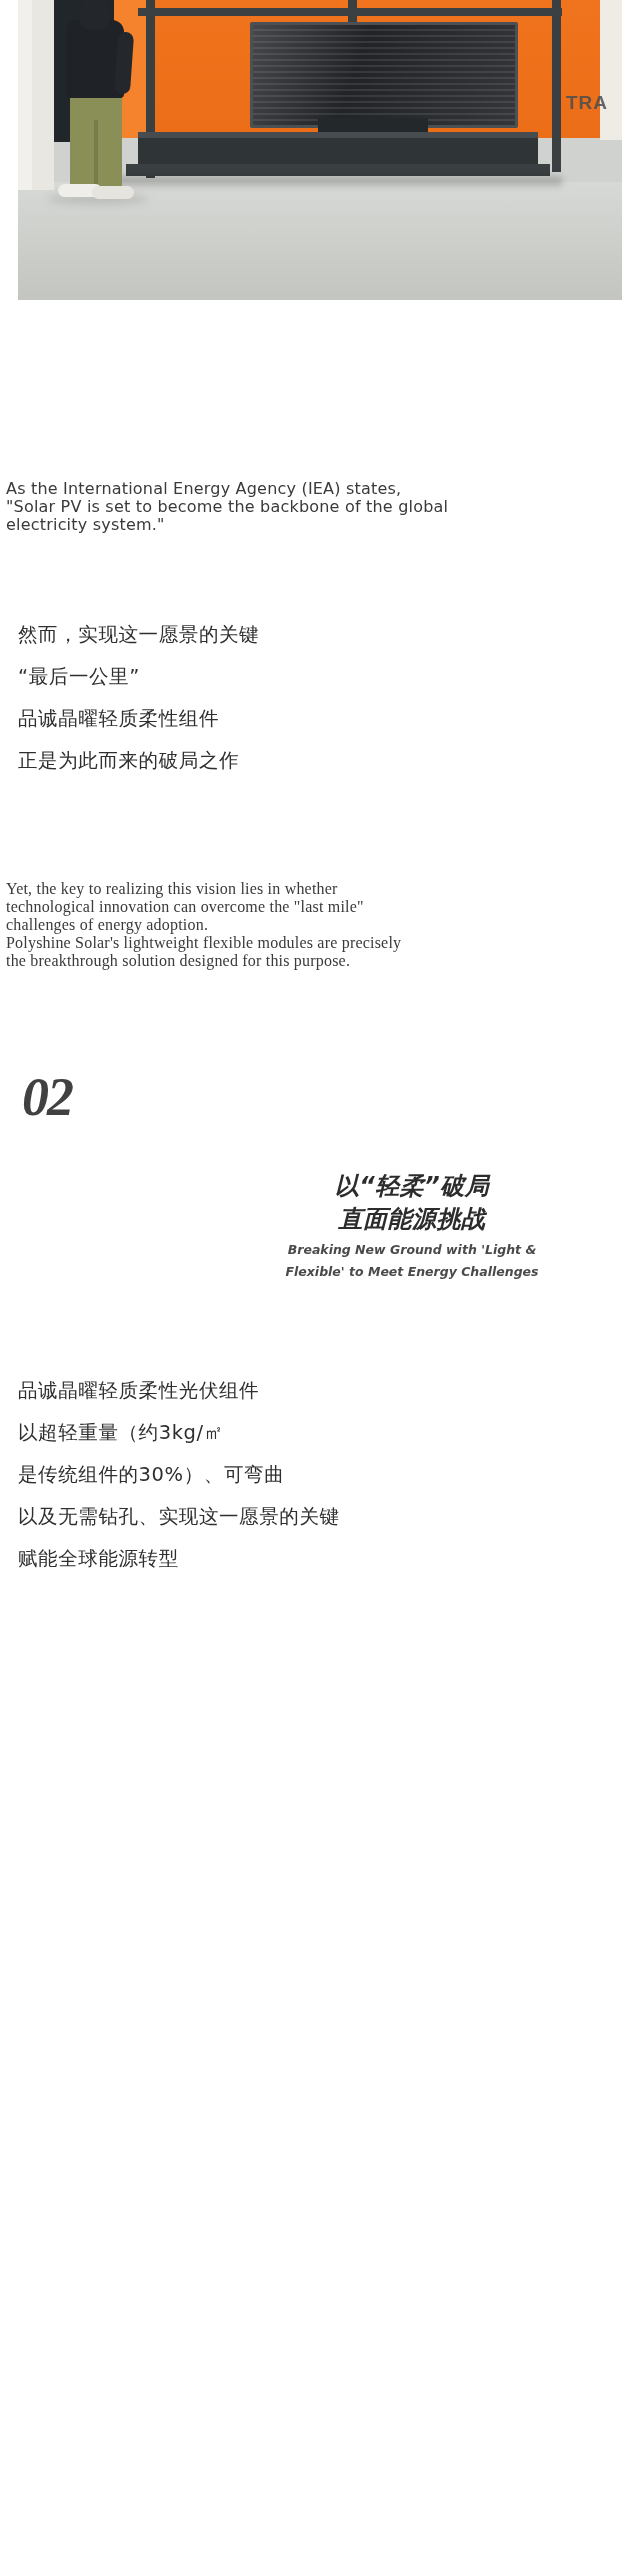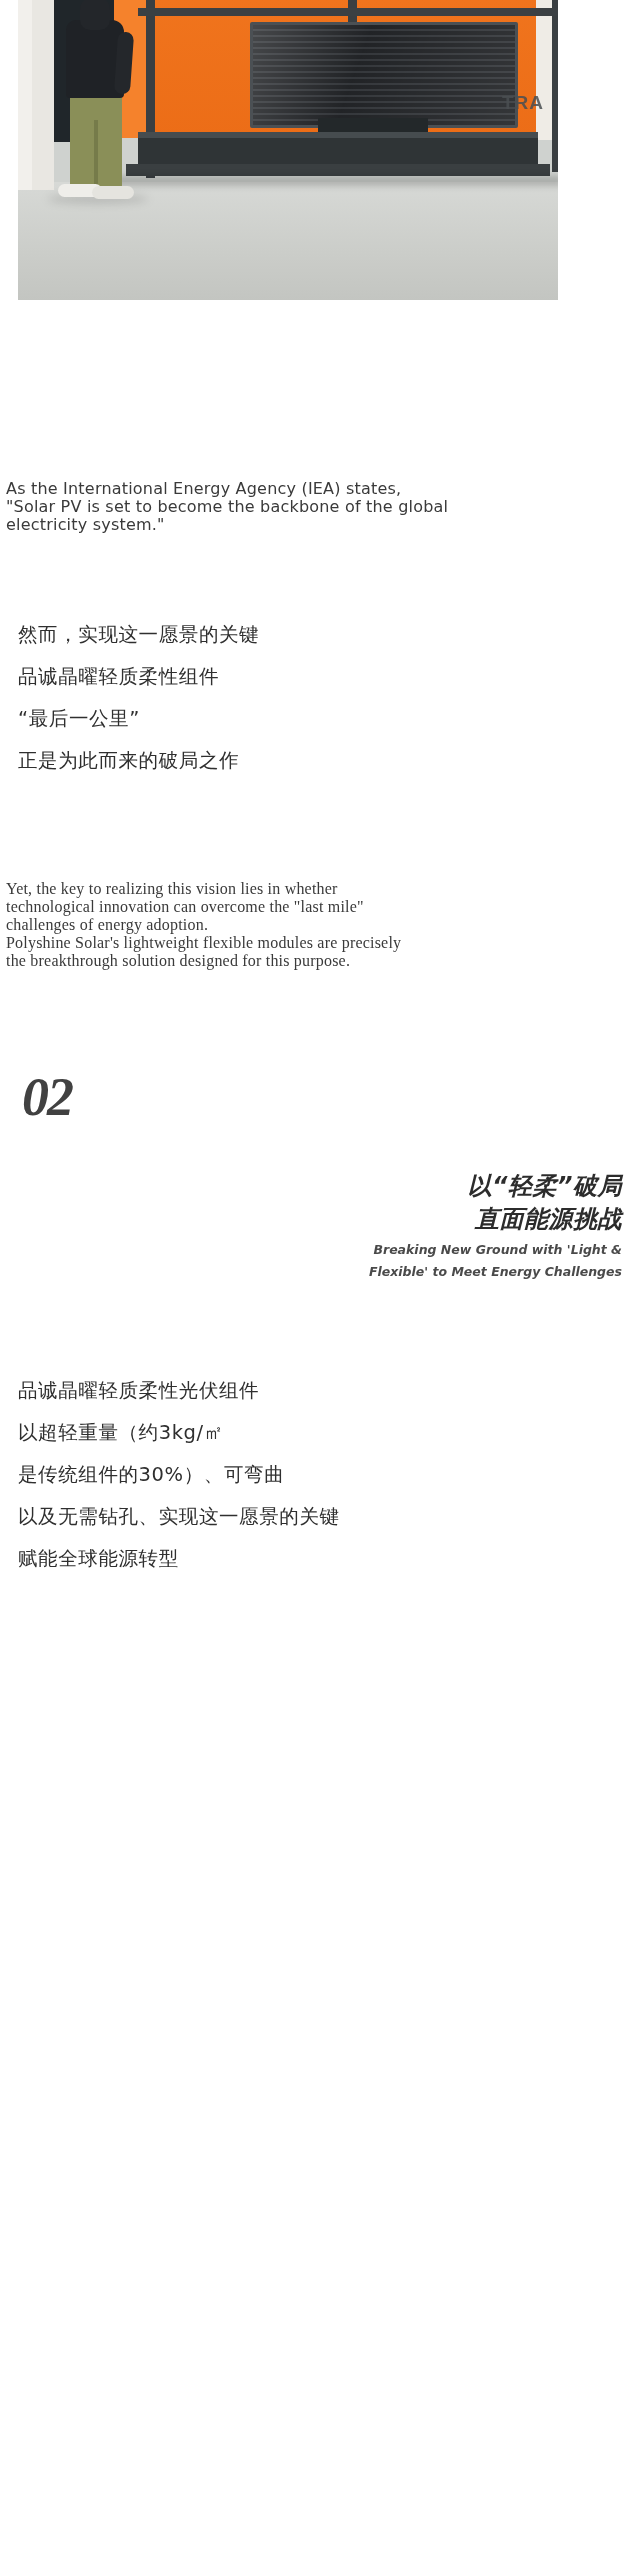--- a/index.html
+++ b/index.html
@@ -22,21 +22,21 @@
     height: 2560px;
     position: relative;
     background: #ffffff;
   }
 
   
   .hero {
     position: absolute;
     left: 18px;
     top: 0;
-    width: 540px;
+    width: 604px;
     height: 300px;
     overflow: hidden;
     background: #cfd2cf;
   }
   .hero-scene {
     position: absolute;
     inset: 0;
   }
   
   .floor {
@@ -257,21 +257,21 @@
     line-height: 78px;
     color: #414141;
     letter-spacing: -2px;
     text-align: center;
   }
   .section-heading {
     position: absolute;
     right: 18px;
     top: 1170px;
     width: 420px;
-    text-align: right;
+    text-align: center;
   }
   .section-heading .cn-h {
     font-family: "DejaVu Sans", "Liberation Sans", sans-serif;
     font-style: italic;
     font-weight: 700;
     font-size: 24px;
     line-height: 33px;
     color: #2c2c2c;
     letter-spacing: 0.5px;
   }
@@ -330,22 +330,22 @@
 
 
   <div class="en-block" style="top:480px;">
     <div>As the International Energy Agency (IEA) states,</div>
     <div class="en-just">"Solar PV is set to become the backbone of the global</div>
     <div>electricity system."</div>
   </div>
 
   <div class="cn-block" style="top:614px;">
     <div class="cn-line">然而，实现这一愿景的关键</div>
+    <div class="cn-line">“最后一公里”</div>
     <div class="cn-line">品诚晶曜轻质柔性组件</div>
-    <div class="cn-line">“最后一公里”</div>
     <div class="cn-line">正是为此而来的破局之作</div>
   </div>
 
   <div class="en-block" style="top:880px;font-family:Liberation Serif, serif;">
     <div>Yet, the key to realizing this vision lies in whether</div>
     <div>technological innovation can overcome the "last mile"</div>
     <div>challenges of energy adoption.</div>
     <div class="en-just">Polyshine Solar's lightweight flexible modules are precisely</div>
     <div>the breakthrough solution designed for this purpose.</div>
   </div>

